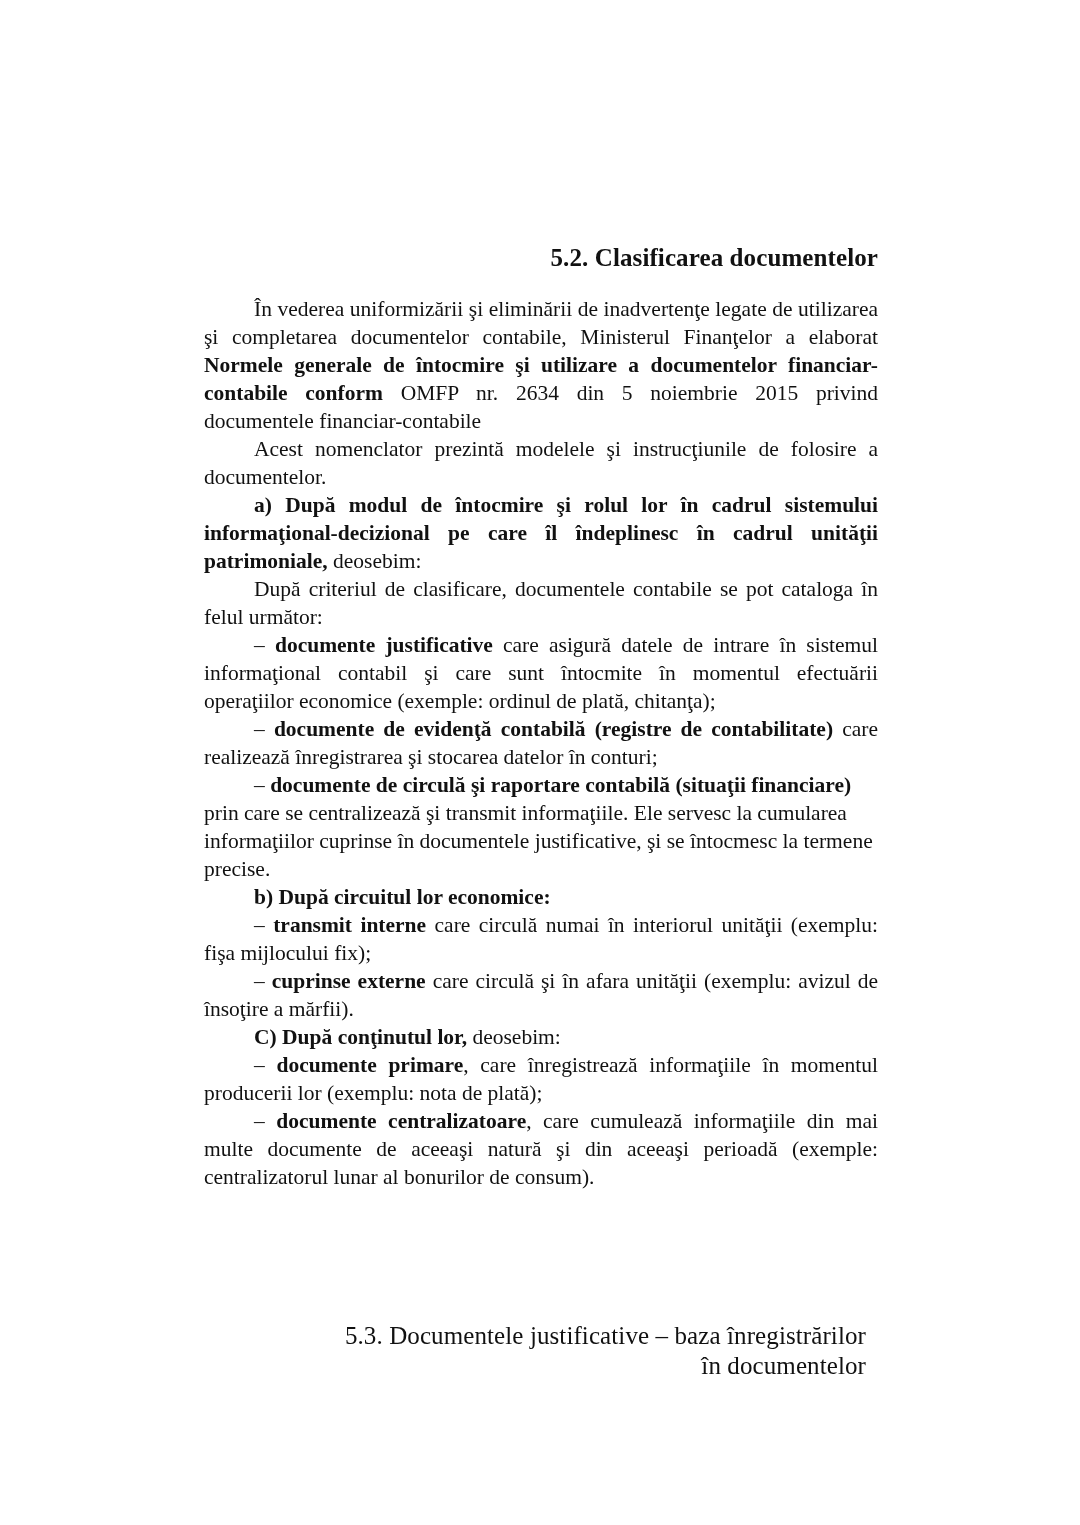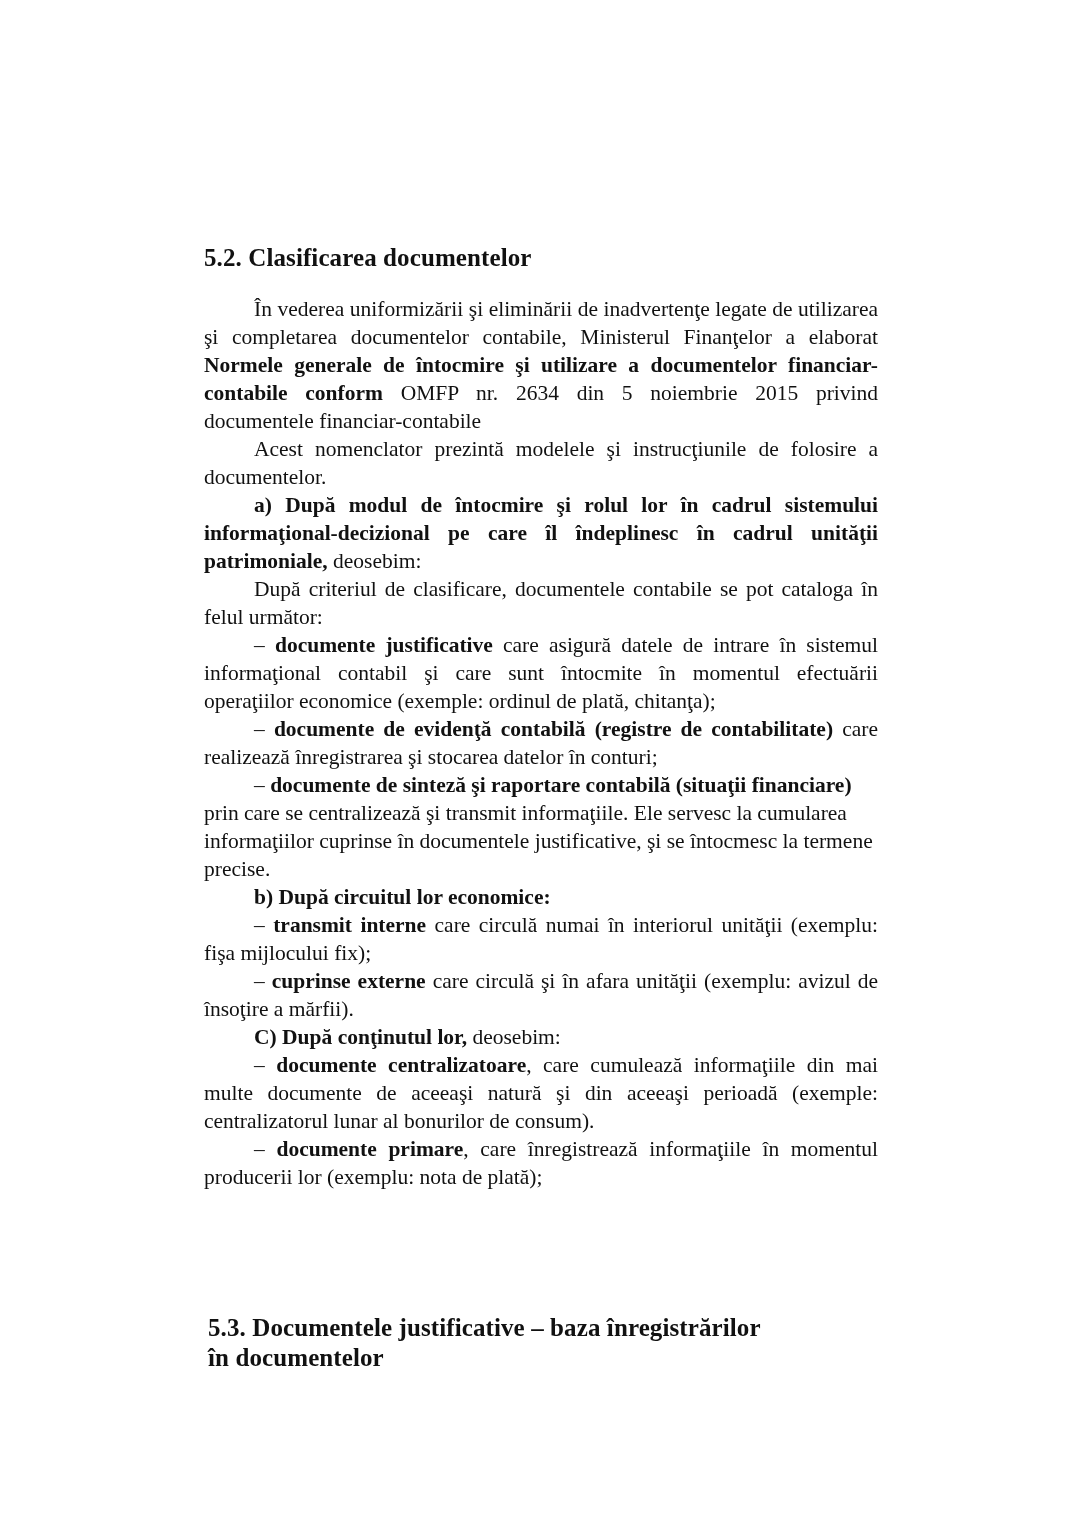--- a/index.html
+++ b/index.html
@@ -22,21 +22,21 @@
   .content {
     position: absolute;
     left: 204px;
     top: 243px;
     width: 674px;
   }
 
   h1.section-heading {
     font-size: 25px;
     font-weight: bold;
-    text-align: left;
+    text-align: right;
     margin: 0 0 22px 0;
     line-height: 1.2;
     letter-spacing: 0.1px;
   }
 
   p.body-par {
     font-size: 21.5px;
     line-height: 28px;
     margin: 0;
     text-align: justify;
@@ -48,23 +48,23 @@
     text-align: left;
   }
   p.body-par b, p.body-par strong { font-weight: bold; }
 
   .spacer-bottom {
     height: 118px;
   }
 
   h2.section-heading-2 {
     font-size: 25px;
-    font-weight: bold;
-    text-align: left;
-    margin: 4px;
+    font-weight: normal;
+    text-align: right;
+    margin: 12px;
     line-height: 30px;
     letter-spacing: 0.1px;
   }
   h2.section-heading-2 .line2 { display: block; }
 </style>
 </head>
 <body>
 
 <div class="page">
   <div class="content">
@@ -76,32 +76,32 @@
     <p class="body-par">Acest nomenclator prezintă modelele şi instrucţiunile de folosire a documentelor.</p>
 
     <p class="body-par"><b>a) După modul de întocmire şi rolul lor în cadrul sistemului informaţional-decizional pe care îl îndeplinesc în cadrul unităţii patrimoniale,</b><span> deosebim:</span></p>
 
     <p class="body-par">După criteriul de clasificare, documentele contabile se pot cataloga în felul următor:</p>
 
     <p class="body-par"><span>– </span><b>documente justificative</b><span> care asigură datele de intrare în sistemul informaţional contabil şi care sunt întocmite în momentul efectuării operaţiilor economice (exemple: ordinul de plată, chitanţa);</span></p>
 
     <p class="body-par"><span>– </span><b>documente de evidenţă contabilă (registre de contabilitate)</b><span> care realizează înregistrarea şi stocarea datelor în conturi;</span></p>
 
-    <p class="body-par left-align"><span>– </span><b>documente de sinteză şi raportare contabilă (situaţii financiare)</b><span> prin care se centralizează şi transmit informaţiile. Ele servesc la cumularea informaţiilor cuprinse în documentele justificative, şi se întocmesc la termene precise.</span></p>
+    <p class="body-par left-align"><span>– </span><b>documente de circulă şi raportare contabilă (situaţii financiare)</b><span> prin care se centralizează şi transmit informaţiile. Ele servesc la cumularea informaţiilor cuprinse în documentele justificative, şi se întocmesc la termene precise.</span></p>
 
     <p class="body-par"><b>b) După circuitul lor economice:</b></p>
 
     <p class="body-par"><span>– </span><b>transmit interne</b><span> care circulă numai în interiorul unităţii (exemplu: fişa mijlocului fix);</span></p>
 
     <p class="body-par"><span>– </span><b>cuprinse externe</b><span> care circulă şi în afara unităţii (exemplu: avizul de însoţire a mărfii).</span></p>
 
     <p class="body-par"><b>C) După conţinutul lor,</b><span> deosebim:</span></p>
 
+    <p class="body-par"><span>– </span><b>documente primare</b><span>, care înregistrează informaţiile în momentul producerii lor (exemplu: nota de plată);</span></p>
+
     <p class="body-par"><span>– </span><b>documente centralizatoare</b><span>, care cumulează informaţiile din mai multe documente de aceeaşi natură şi din aceeaşi perioadă (exemple: centralizatorul lunar al bonurilor de consum).</span></p>
-
-    <p class="body-par"><span>– </span><b>documente primare</b><span>, care înregistrează informaţiile în momentul producerii lor (exemplu: nota de plată);</span></p>
 
     <div class="spacer-bottom"></div>
 
     <h2 class="section-heading-2"><span>5.3. Documentele justificative – baza înregistrărilor</span><span class="line2">în documentelor</span></h2>
 
   </div>
 </div>
 
 </body></html>

